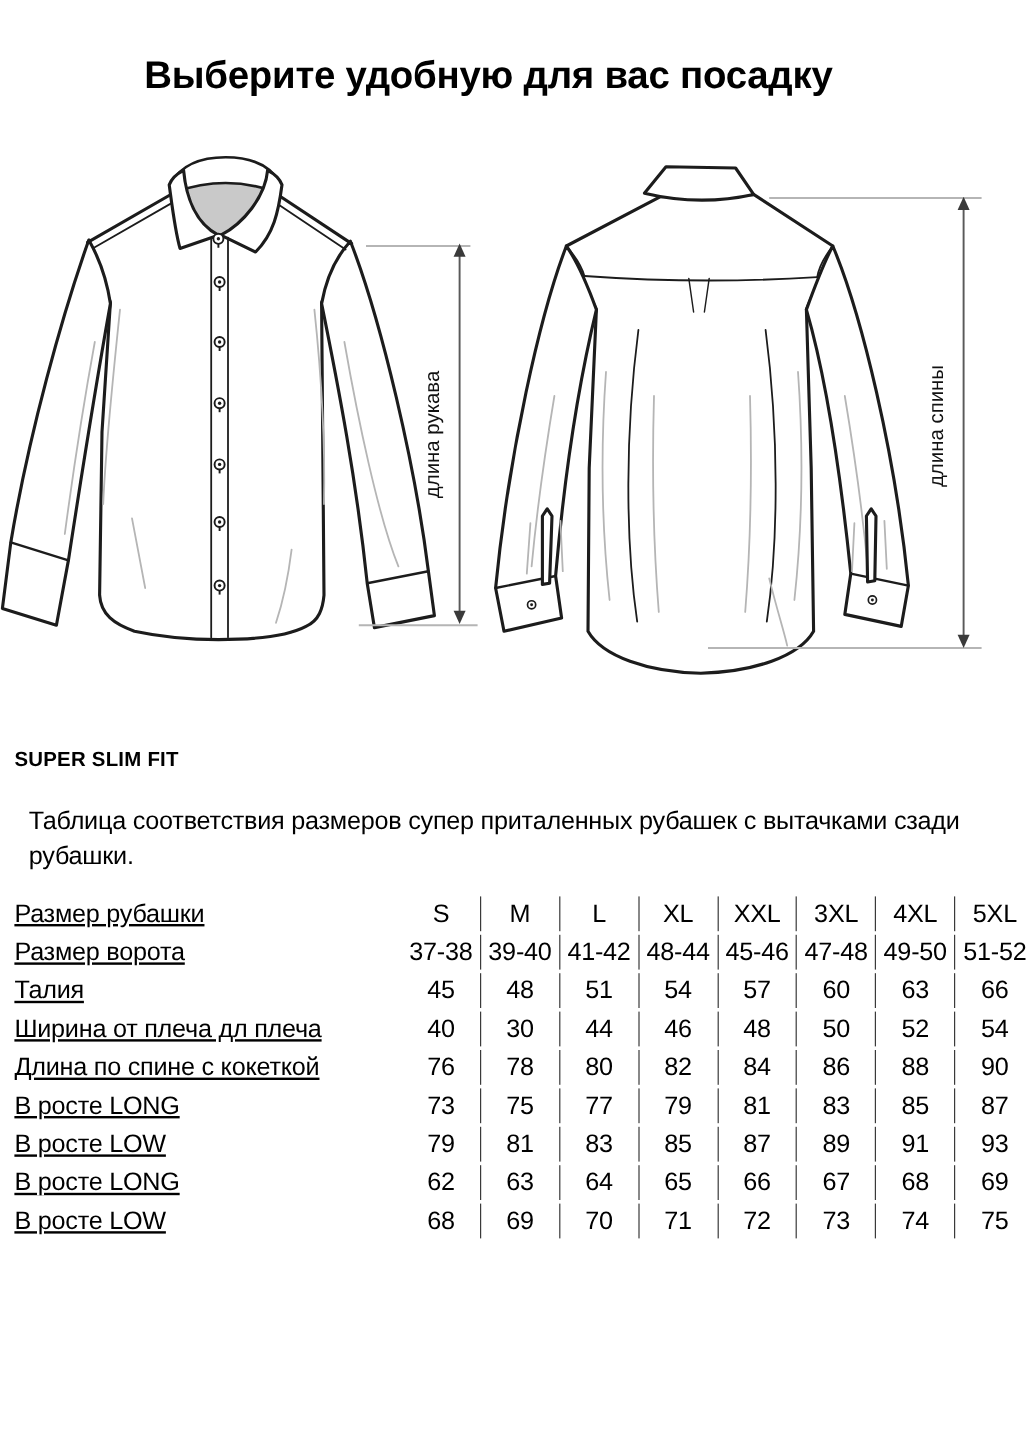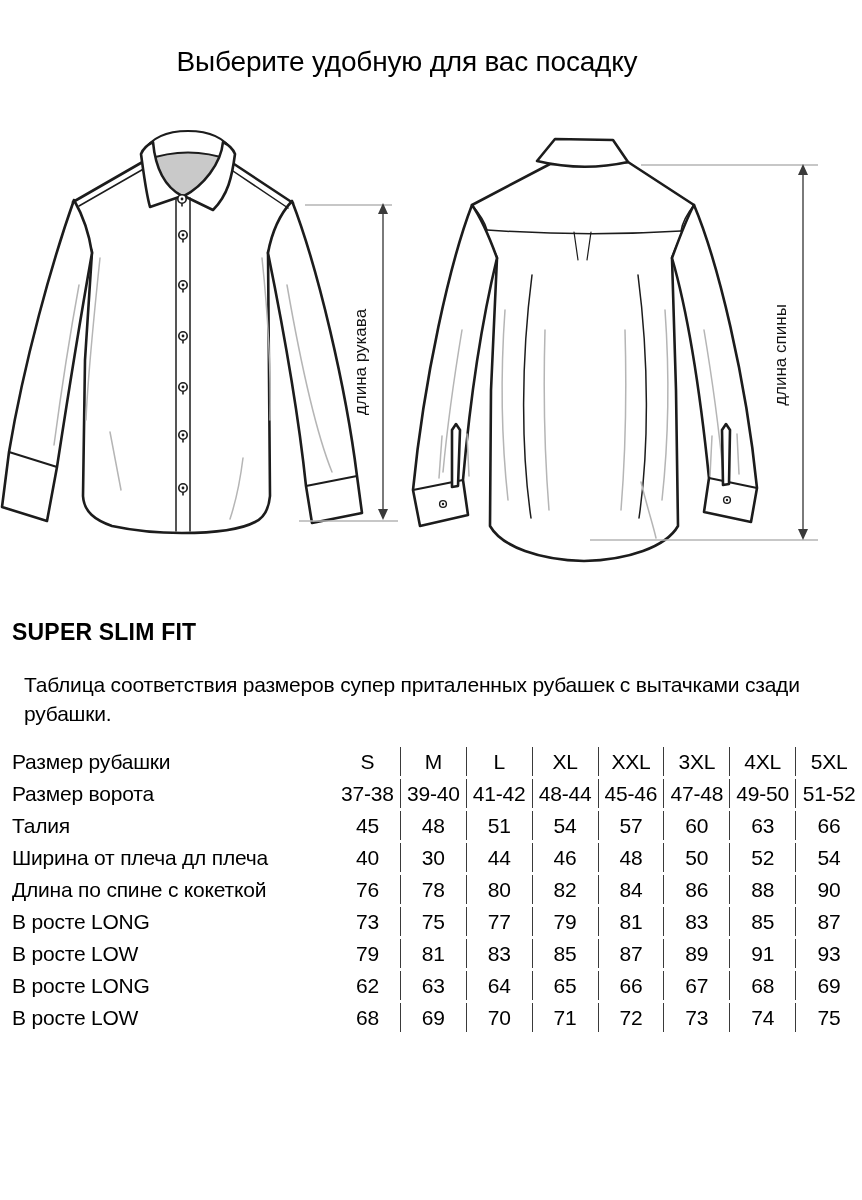--- a/index.html
+++ b/index.html
@@ -2,39 +2,39 @@
 <html><head>
 <meta charset="utf-8">
 <style>
   html,body{margin:0;padding:0;background:#fff;}
   body{
     width:862px;height:1200px;position:relative;overflow:hidden;
     font-family:"Liberation Sans","DejaVu Sans",sans-serif;color:#000;
   }
   .title{
     position:absolute;top:45px;left:0;width:814px;margin:0;
-    font-size:28px;line-height:34px;font-weight:400;text-align:center;
+    font-size:32px;line-height:34px;font-weight:700;text-align:center;
     letter-spacing:-0.2px;
   }
   .illustration{position:absolute;top:100px;left:0;width:862px;height:505px;}
   .fit-heading{
     position:absolute;top:619px;left:12px;margin:0;
-    font-size:23px;line-height:27px;font-weight:700;letter-spacing:0.2px;text-align:center;
+    font-size:17px;line-height:27px;font-weight:700;letter-spacing:0.2px;text-align:center;
   }
   .fit-desc{
     position:absolute;top:658px;left:12px;width:800px;margin:12px;
     font-size:21px;line-height:29px;font-weight:400;letter-spacing:-0.2px;
   }
   .size-table{
     position:absolute;top:744px;left:12px;width:850px;
     border-collapse:separate;border-spacing:0 3px;table-layout:fixed;
     font-size:21px;letter-spacing:-0.2px;
   }
   .size-table td{height:29px;padding:0;vertical-align:middle;}
-  .size-table td.label{width:323px;text-align:left;}
+  .size-table td.label{width:323px;text-align:left;text-decoration:underline;}
   .size-table td.val{text-align:center;}
   .size-table td.val:not(:last-child){border-right:1.5px solid #3a3a3a;}
   svg .outline{fill:#ffffff;stroke:#1c1c1c;stroke-width:2.6;stroke-linejoin:round;}
   svg .stroke2{fill:none;stroke:#1c1c1c;stroke-width:2;stroke-linecap:round;}
   svg .thin{fill:none;stroke:#1c1c1c;stroke-width:1.5;stroke-linecap:round;}
   svg .hair{fill:none;stroke:#1c1c1c;stroke-width:1.2;stroke-linecap:round;}
   svg .crease{fill:none;stroke:#b5b5b5;stroke-width:1.5;stroke-linecap:round;}
   svg .tick{fill:none;stroke:#b5b5b5;stroke-width:1.6;}
   svg .dim{fill:none;stroke:#595959;stroke-width:1.6;}
   svg .arrow{fill:#3a3a3a;stroke:none;}

